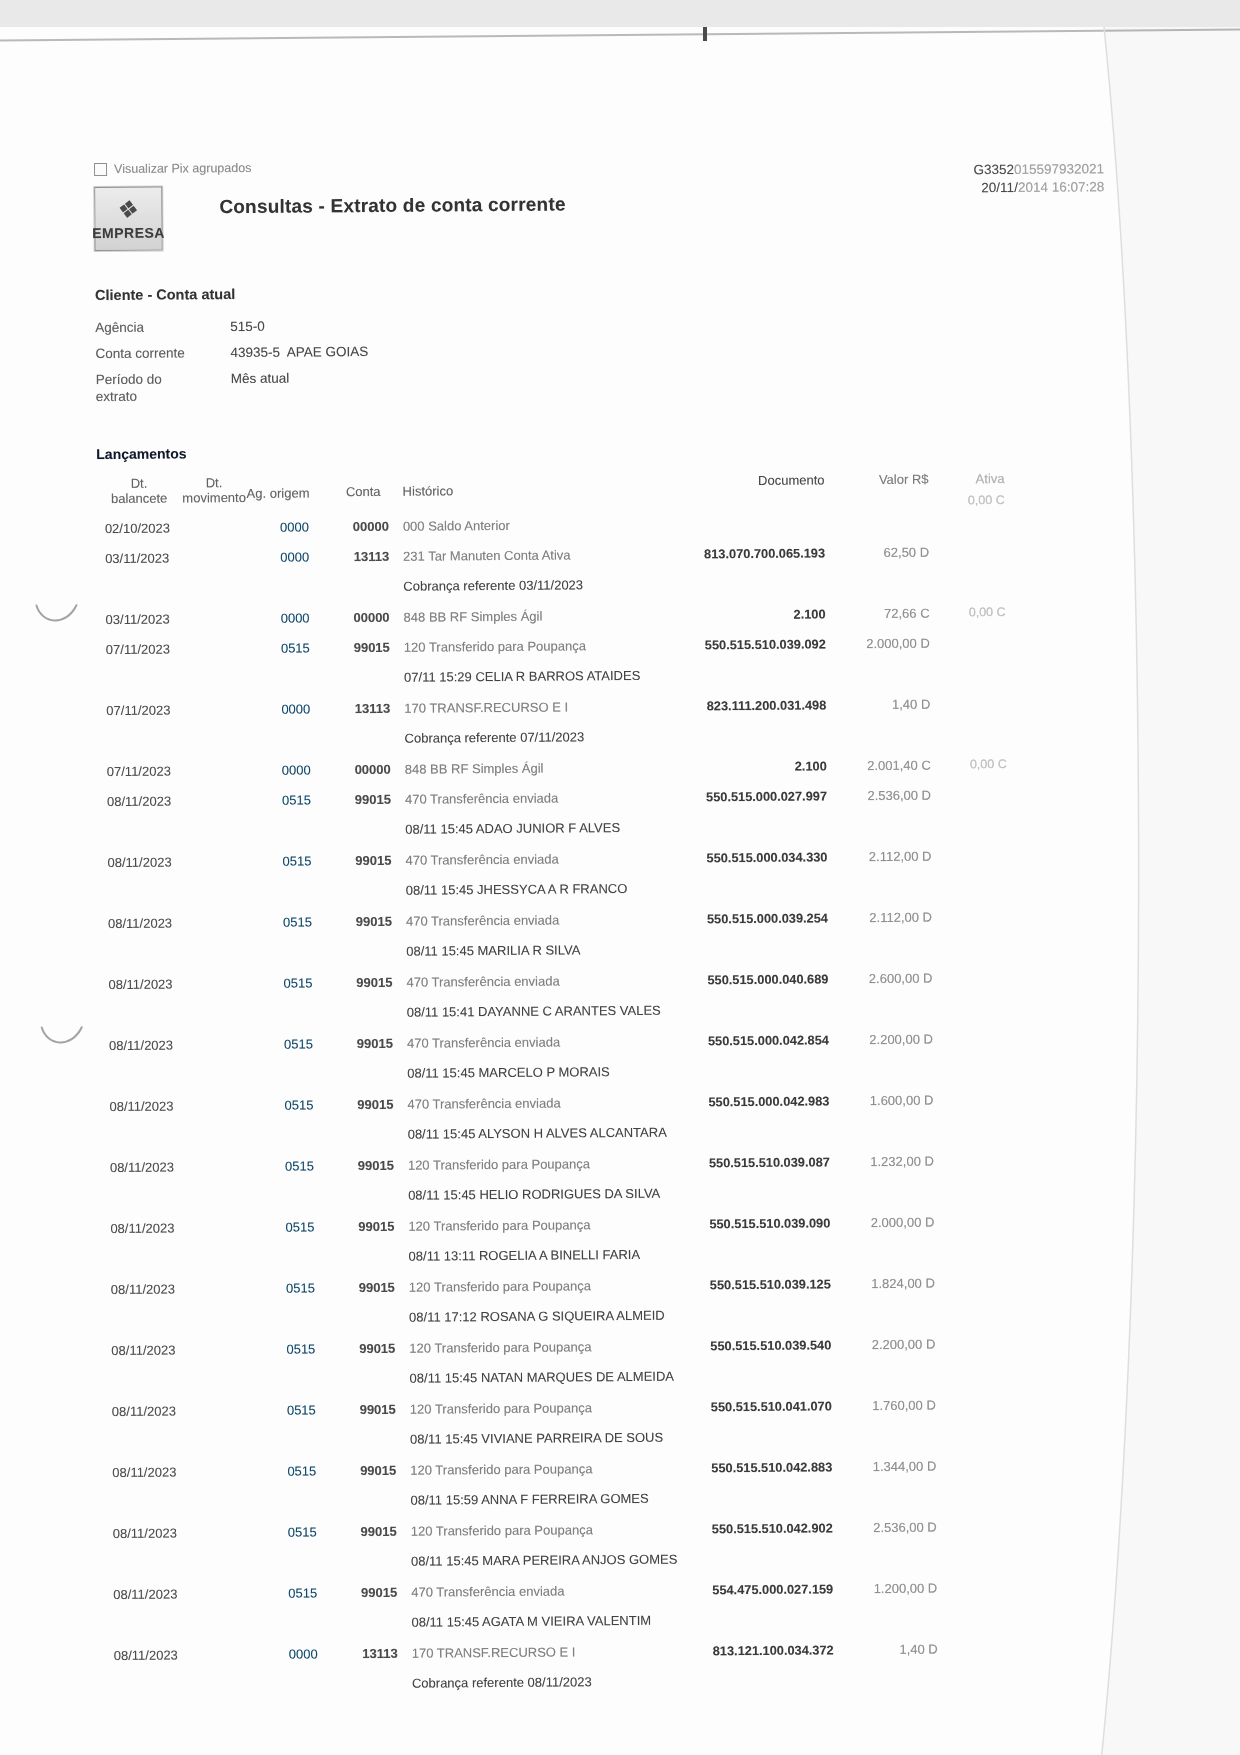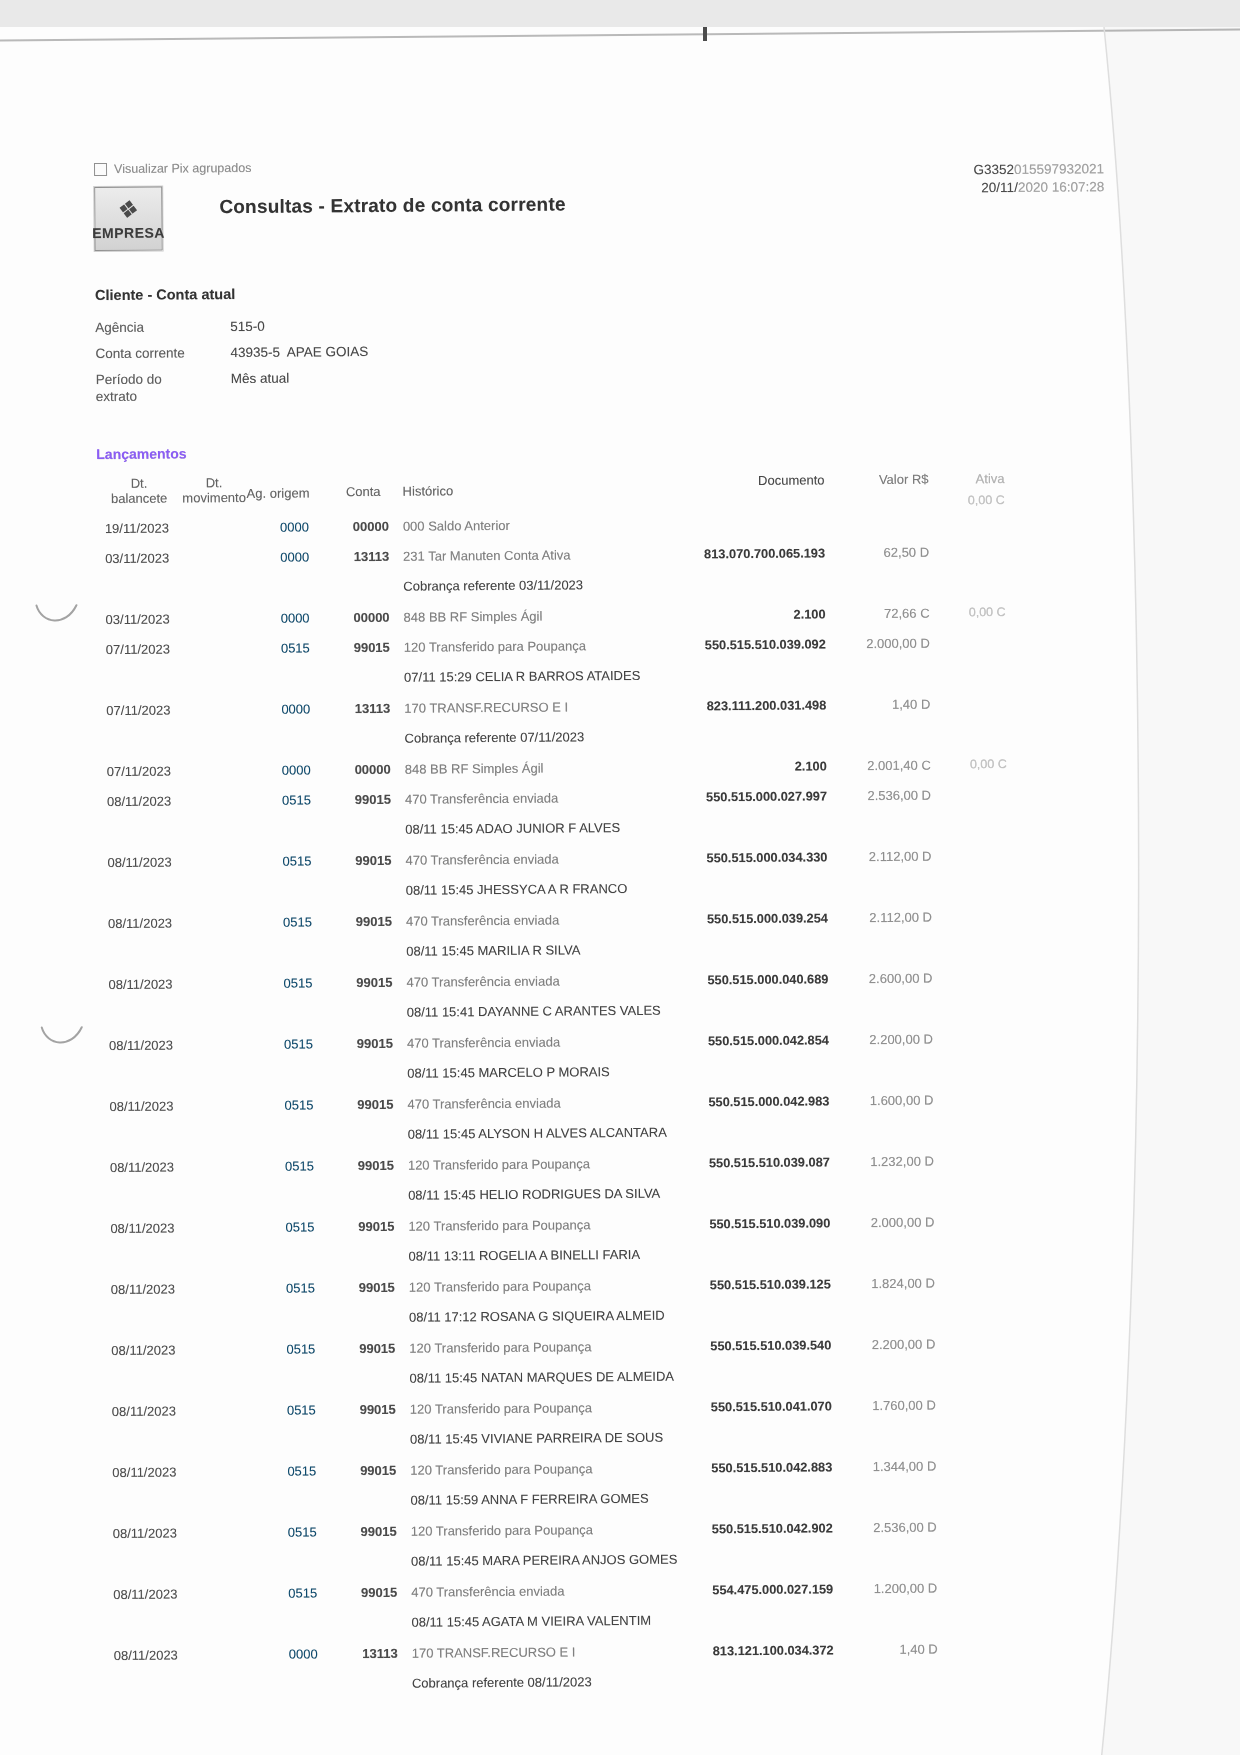--- a/index.html
+++ b/index.html
@@ -27,21 +27,21 @@
   .doc-meta{position:absolute;left:860px;top:137px;width:250px;text-align:right;font-size:13.5px;line-height:18px;}
   .meta-dark{color:#4a4a4a;}
   .meta-lite{color:#a2a2a2;}
   
   .client-title{position:absolute;left:100px;top:256px;font-size:14.5px;font-weight:bold;color:#333;}
   .client-fields{position:absolute;left:100px;top:288px;width:520px;}
   .frow{display:flex;margin-bottom:9px;font-size:13.5px;}
   .fl{width:100px;color:#5c5c5c;flex:0 0 100px;line-height:17px;}
   .fv{margin-left:35px;color:#474747;white-space:pre-wrap;line-height:17px;}
   
-  .lanc-title{position:absolute;left:100px;top:415px;font-size:14px;font-weight:bold;color:#8b5cf6;}
+  .lanc-title{position:absolute;left:100px;top:415px;font-size:14px;font-weight:bold;color:#0f172a;}
   .table{position:absolute;left:100px;top:442px;width:908px;}
   .grid8{display:grid;grid-template-columns:85px 65px 62px 80px 268px 168px 104px 76px;}
   .hrow{padding-top:3px;height:35px;font-size:13px;color:#636363;}
   .hc{line-height:15px;}
   .hc1,.hc2{text-align:center;}
   .hc3{text-align:right;margin-top:11px;white-space:nowrap;}
   .hc4{text-align:right;margin-top:10px;padding-right:8px;}
   .hc5{padding-left:14px;margin-top:10px;}
   .hc6{text-align:right;margin-top:2px;color:#474747;}
   .hc7{text-align:right;margin-top:2px;color:#7b7b7b;}
@@ -89,21 +89,21 @@
 
     <div class="logo-box">
       <span class="logo-glyph">❖</span>
       <span class="logo-text">EMPRESA</span>
     </div>
 
     <div class="title">Consultas - Extrato de conta corrente</div>
 
     <div class="doc-meta">
       <div><span class="meta-dark">G3352</span><span class="meta-lite">015597932021</span></div>
-      <div><span class="meta-dark">20/11/</span><span class="meta-lite">2020 16:07:28</span></div>
+      <div><span class="meta-dark">20/11/</span><span class="meta-lite">2014 16:07:28</span></div>
     </div>
 
     <div class="client-title">Cliente - Conta atual</div>
     <div class="client-fields">
       <div class="frow">
         <span class="fl">Agência</span>
         <span class="fv">515-0</span>
       </div>
       <div class="frow">
         <span class="fl">Conta corrente</span>
@@ -131,21 +131,21 @@
           <div class="hc hc4">Conta</div>
           <div class="hc hc5">Histórico</div>
           <div class="hc hc6">Documento</div>
           <div class="hc hc7">Valor R$</div>
           <div class="hc hc8">Ativa</div>
         </div>
       <div class="initial-saldo">0,00 C</div>
       <div class="tbody" id="tbody">
           <div class="entry">
             <div class="grid8 trow">
-              <div class="c-dt">19/11/2023</div>
+              <div class="c-dt">02/10/2023</div>
               <div class="c-dtm"></div>
               <div class="c-ag">0000</div>
               <div class="c-lote">00000</div>
               <div class="c-hist">000 Saldo Anterior</div>
               <div class="c-doc"></div>
               <div class="c-valor"></div>
               <div class="c-saldo"></div>
             </div>
           </div>
           <div class="entry">

